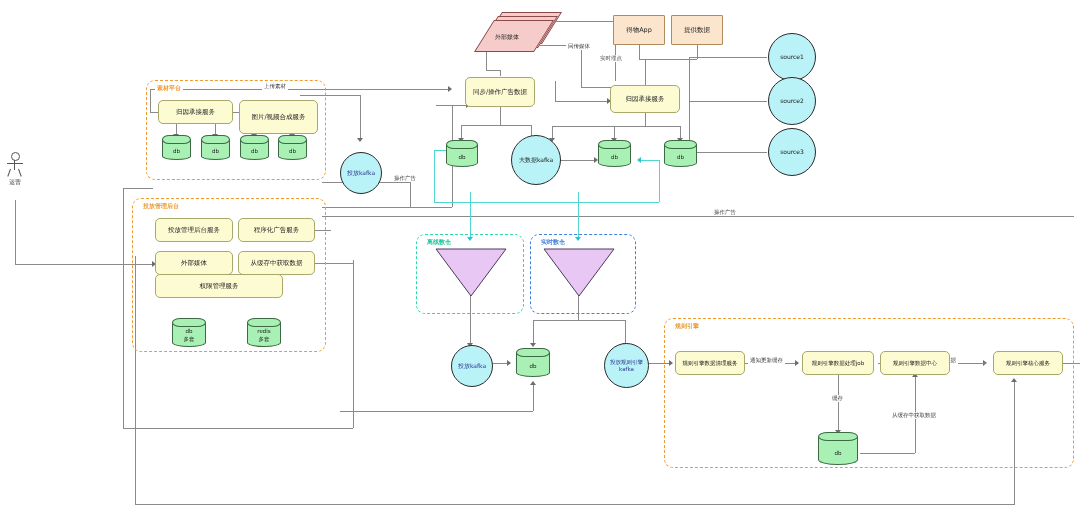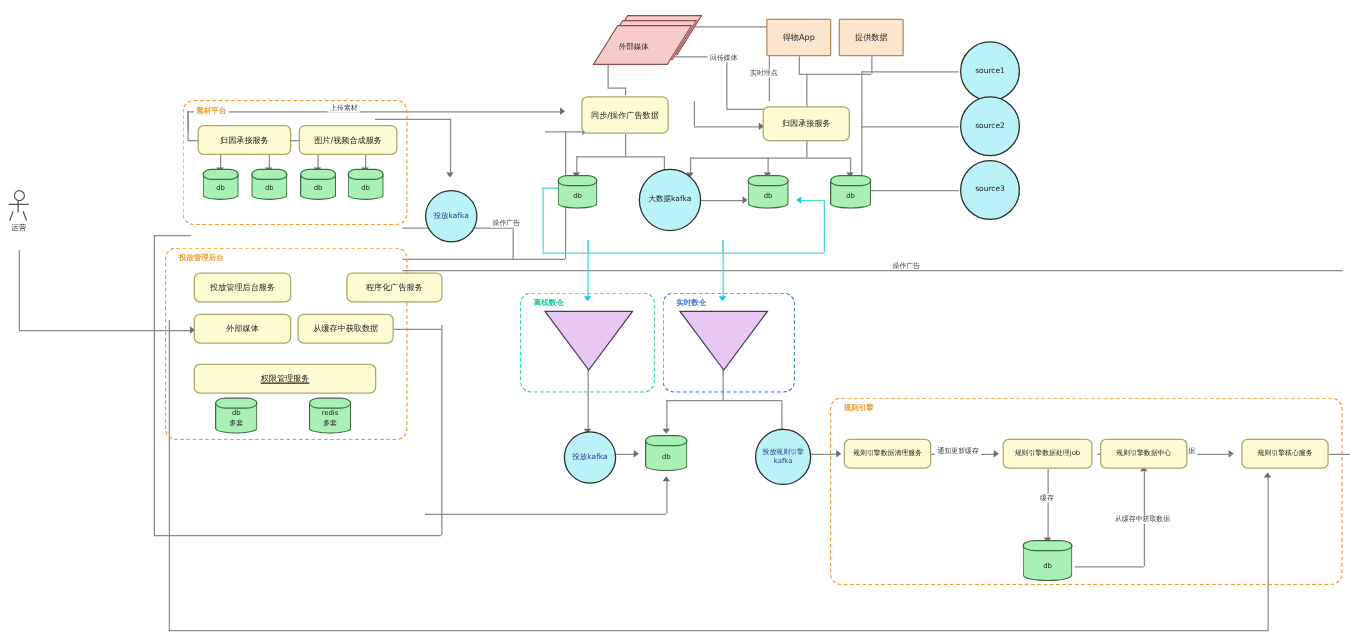--- a/index.html
+++ b/index.html
@@ -246,21 +246,21 @@
   <div class="actor" style="left:7px;top:152px;width:16px;height:40px;">
     <div class="head"></div>
     <div class="body"></div>
     <div class="arms"></div>
     <div class="leg1"></div>
     <div class="leg2"></div>
     <div class="alabel">运营</div>
   </div>
 
   <div class="node svc" style="left:158px;top:100px;width:75px;height:24px;">归因承接服务</div>
-  <div class="node svc" style="left:239px;top:100px;width:79px;height:24px;">图片/视频合成服务</div>
+  <div class="node svc" style="left:239px;top:100px;width:79px;height:34px;">图片/视频合成服务</div>
 
   <div class="cylwrap" style="left:162px;top:135px;width:29px;height:27px;">
     <div class="body" style="height:21px;"></div>
     <div class="cap"></div>
     <div class="lbl" style="top:13px;">db</div>
   </div>
   <div class="cylwrap" style="left:201px;top:135px;width:29px;height:27px;">
     <div class="body" style="height:21px;"></div>
     <div class="cap"></div>
     <div class="lbl" style="top:13px;">db</div>
@@ -270,24 +270,24 @@
     <div class="cap"></div>
     <div class="lbl" style="top:13px;">db</div>
   </div>
   <div class="cylwrap" style="left:278px;top:135px;width:29px;height:27px;">
     <div class="body" style="height:21px;"></div>
     <div class="cap"></div>
     <div class="lbl" style="top:13px;">db</div>
   </div>
 
   <div class="node svc" style="left:155px;top:218px;width:78px;height:24px;">投放管理后台服务</div>
-  <div class="node svc" style="left:238px;top:218px;width:77px;height:24px;margin-left:39px;">程序化广告服务</div>
+  <div class="node svc" style="left:238px;top:218px;width:77px;height:24px;">程序化广告服务</div>
   <div class="node svc" style="left:155px;top:251px;width:78px;height:24px;">外部媒体</div>
   <div class="node svc" style="left:238px;top:251px;width:77px;height:24px;">从缓存中获取数据</div>
-  <div class="node svc" style="left:155px;top:291px;width:146px;height:24px;text-decoration:underline;">权限管理服务</div>
+  <div class="node svc" style="left:155px;top:274px;width:128px;height:24px;">权限管理服务</div>
 
   <div class="cylwrap" style="left:172px;top:318px;width:34px;height:32px;">
     <div class="body" style="height:25px;"></div>
     <div class="cap"></div>
     <div class="lbl" style="top:10px;">db</div>
     <div class="lbl" style="top:18px;">多套</div>
   </div>
   <div class="cylwrap" style="left:247px;top:318px;width:34px;height:32px;">
     <div class="body" style="height:25px;"></div>
     <div class="cap"></div>

